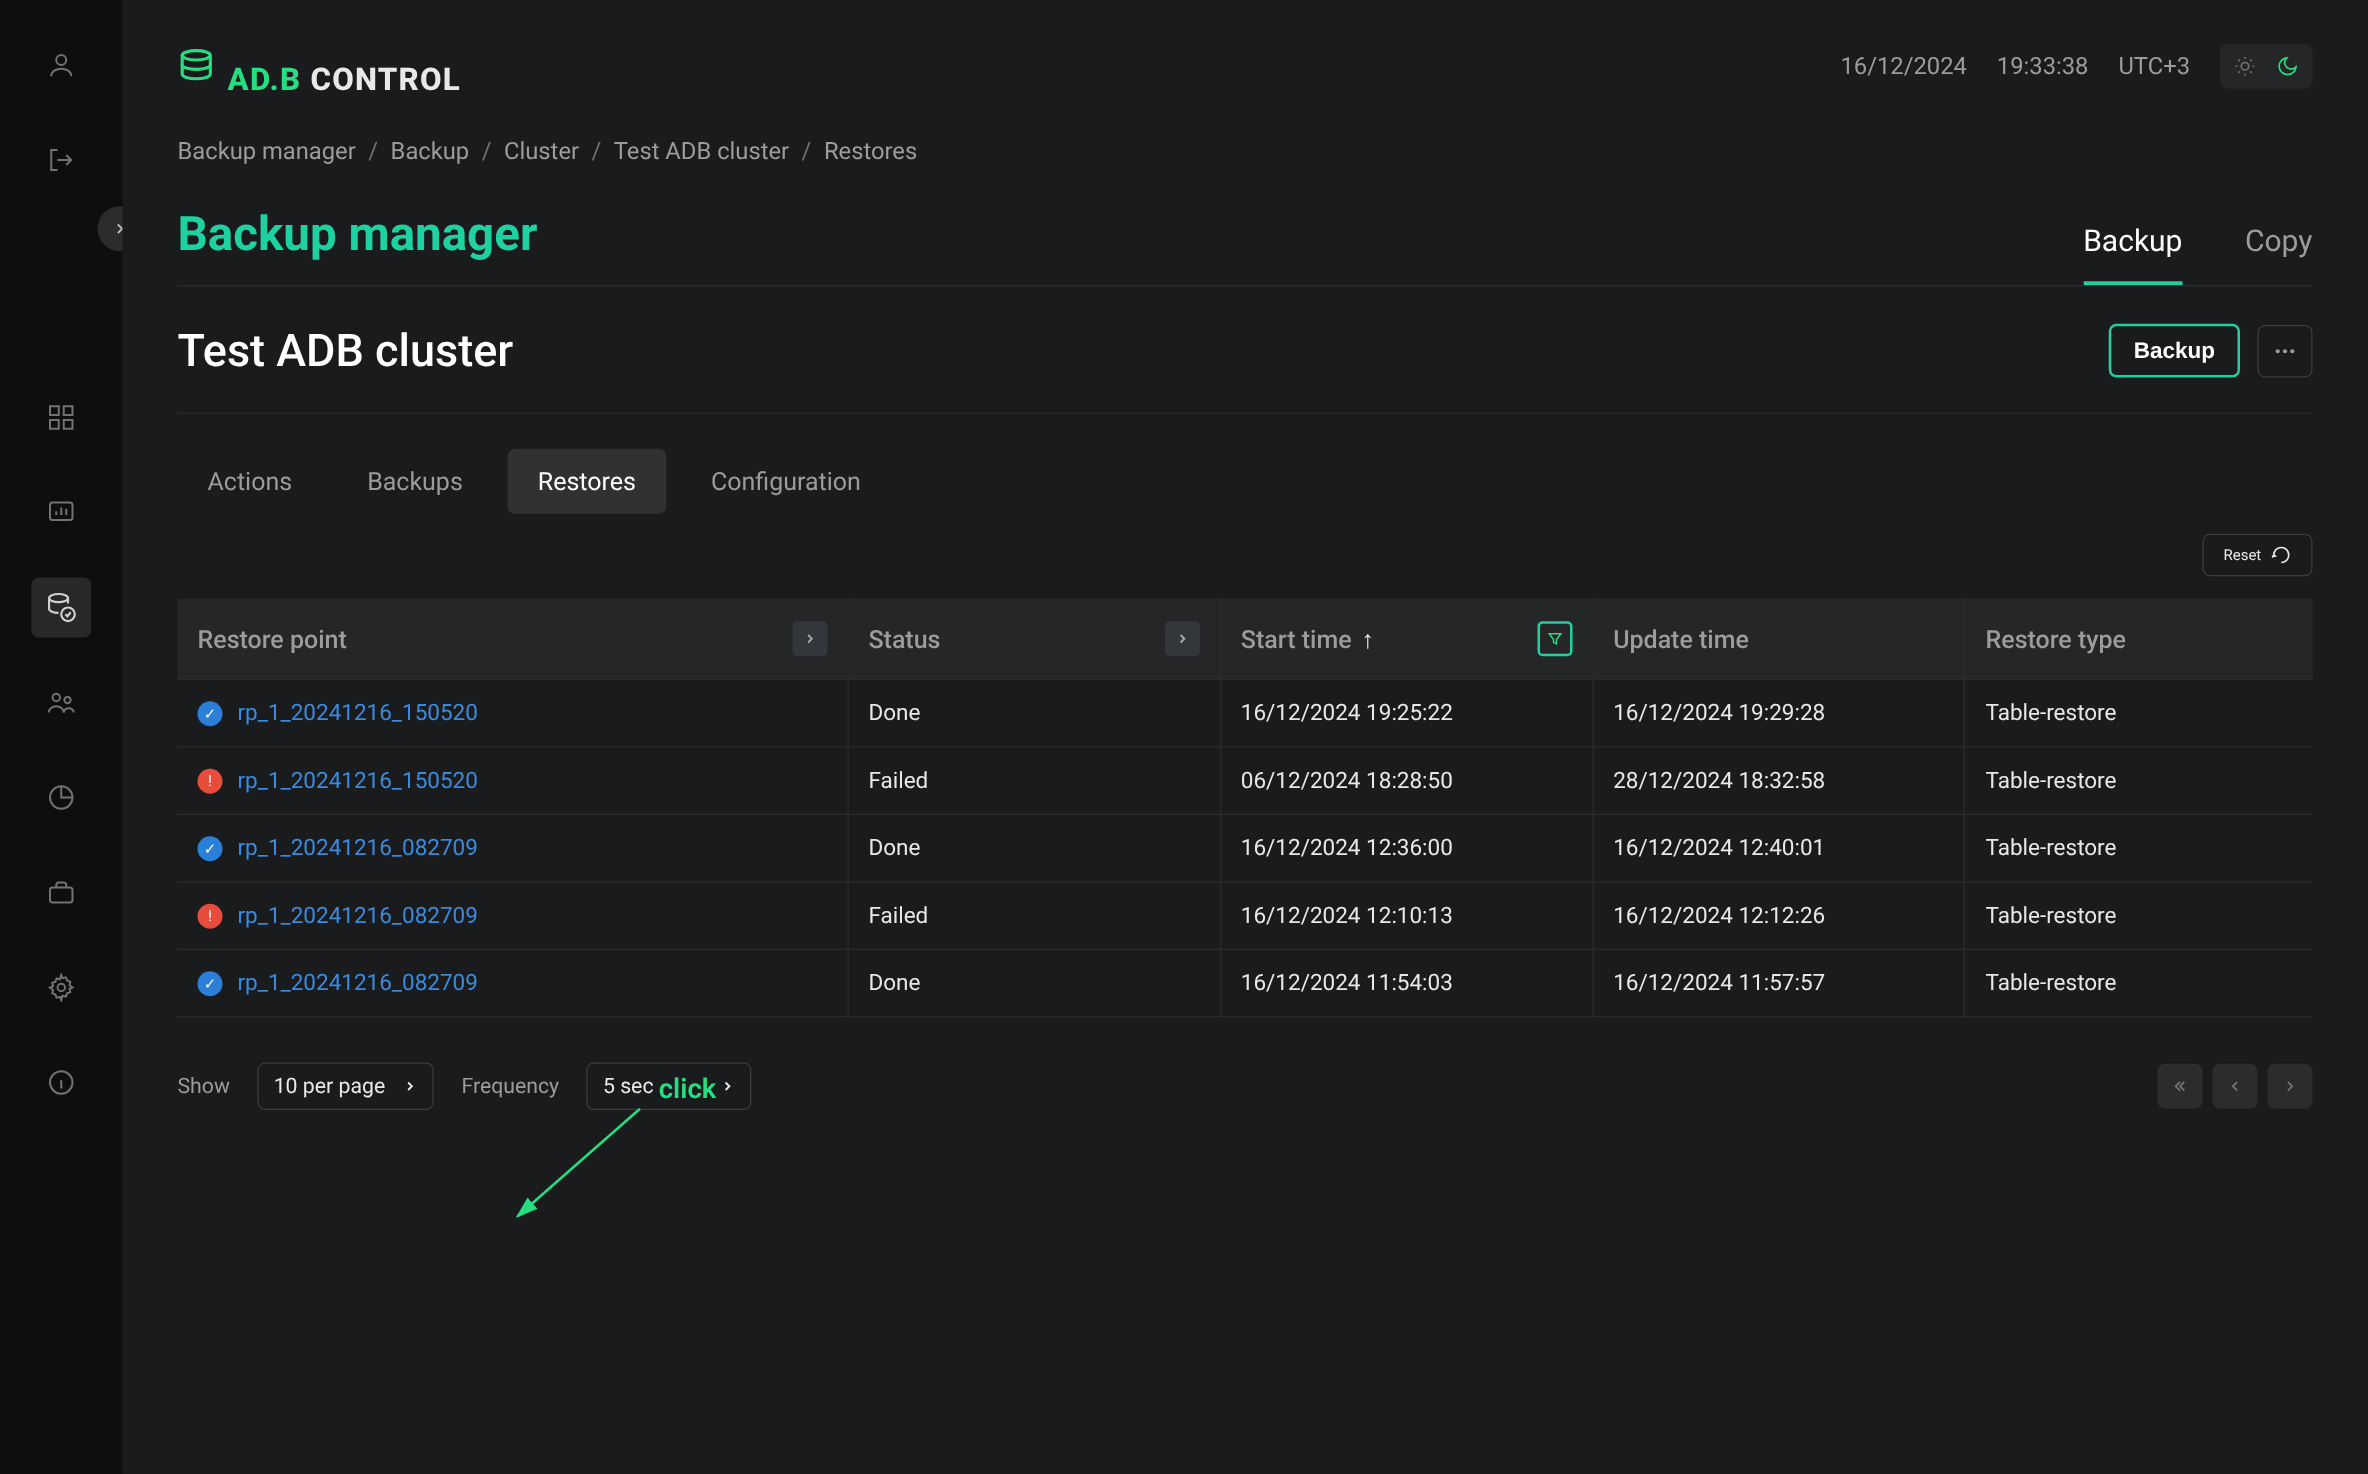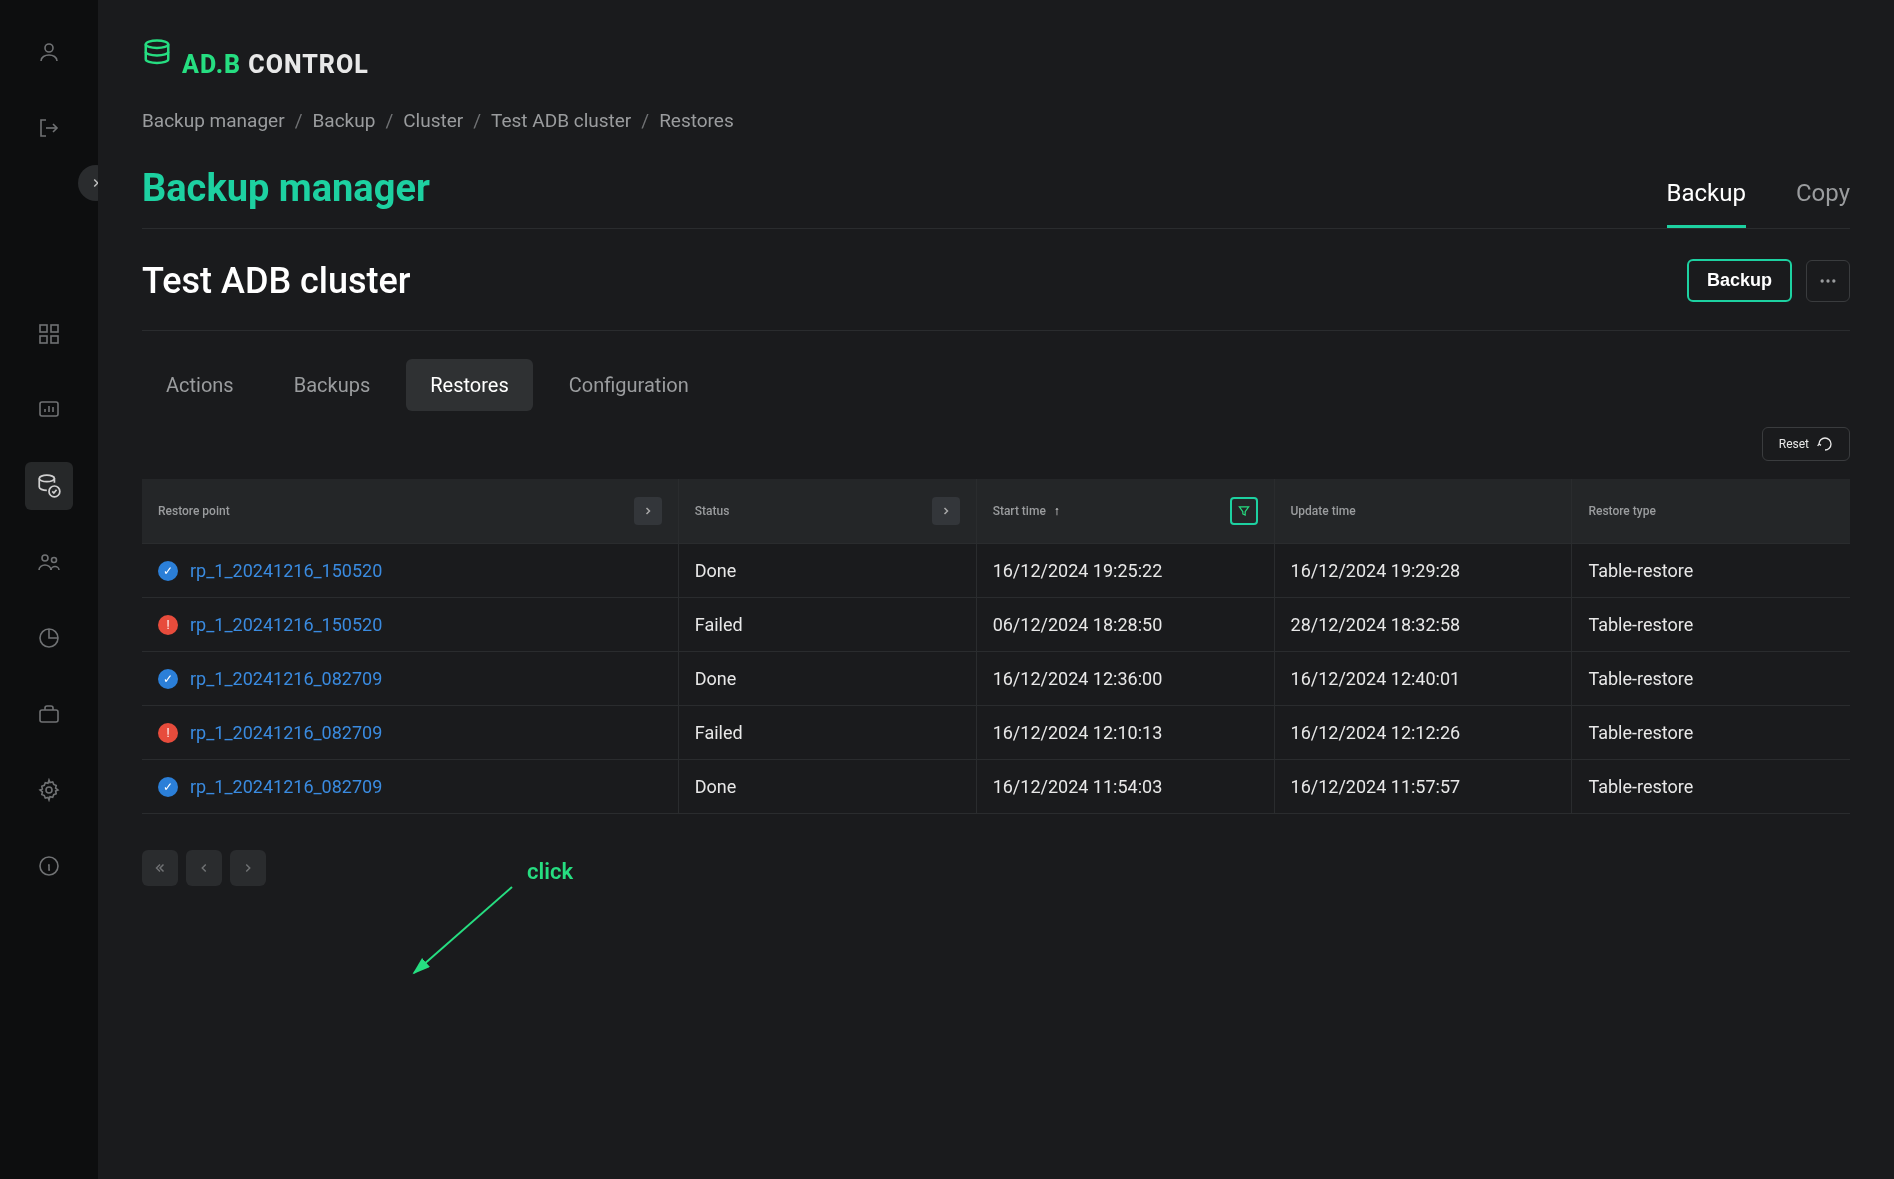--- a/index.html
+++ b/index.html
@@ -111,21 +111,21 @@
   
   .annot-label{position:absolute;left:385px;top:432px;color:var(--green-bright);font-size:22px;font-weight:600;}
   .annot-arrow{position:absolute;left:260px;top:448px;pointer-events:none;}
   
   table.data{width:100%;border-collapse:collapse;}
   table.data thead th{
     background:var(--header-bg);
     text-align:left;
     font-weight:500;
     color:var(--text-dim);
-    font-size:12px;
+    font-size:20px;
     padding:18px 16px;
     border-right:1px solid var(--row-border);
   }
   table.data thead th:last-child{border-right:none;}
   .th-inner{display:flex;justify-content:space-between;align-items:center;}
   .th-btn{width:28px;height:28px;border-radius:4px;background:#33363a;display:flex;align-items:center;justify-content:center;color:#a8a8a8;cursor:pointer;}
   .th-btn.filter-active{border:2px solid var(--green);background:transparent;}
   .sort-arrow{margin-left:8px;color:var(--text);}
   table.data tbody td{
     padding:16px 16px;
@@ -233,20 +233,38 @@
 <div class="main">
 
   <div class="topbar">
     <div class="logo">
       <svg class="logo-svg" width="30" height="30" viewBox="0 0 24 24" fill="none" stroke="currentColor" stroke-width="2">
           <ellipse cx="12" cy="5" rx="9" ry="3"></ellipse>
           <path d="M3 5v6c0 1.7 4 3 9 3s9-1.3 9-3V5"></path>
           <path d="M3 11v6c0 1.7 4 3 9 3s9-1.3 9-3v-6"></path>
         </svg>
       <span class="logo-text"><span style="color:var(--green-bright);font-weight:800">AD.B</span> <b>CONTROL</b></span>
+    </div>
+    <div class="topright">
+      <span>16/12/2024</span>
+      <span>19:33:38</span>
+      <span>UTC+3</span>
+      <div class="theme-toggle">
+        <div class="theme-btn">
+          <svg width="18" height="18" viewBox="0 0 24 24" fill="none" stroke="#707274" stroke-width="1.8">
+              <circle cx="12" cy="12" r="4"></circle>
+              <path d="M12 2v2M12 20v2M4 12H2M22 12h-2M5 5l1.5 1.5M17.5 17.5L19 19M5 19l1.5-1.5M17.5 6.5L19 5"></path>
+            </svg>
+        </div>
+        <div class="theme-btn active">
+          <svg width="18" height="18" viewBox="0 0 24 24" fill="none" stroke="currentColor" stroke-width="1.8">
+              <path d="M21 13a9 9 0 11-10-10 7 7 0 0010 10z"></path>
+            </svg>
+        </div>
+      </div>
     </div>
   </div>
 
   <div class="breadcrumb">
     <span>Backup manager</span>
       <span class="sep">/</span>
     <span>Backup</span>
       <span class="sep">/</span>
     <span>Cluster</span>
       <span class="sep">/</span>
@@ -406,20 +424,36 @@
           </td>
           <td>Done</td>
           <td>16/12/2024 11:54:03</td>
           <td>16/12/2024 11:57:57</td>
           <td>Table-restore</td>
         </tr>
       </tbody>
   </table>
 
   <div class="pager">
+    <div class="pager-left">
+      <span class="pager-label">Show</span>
+      <div class="select">
+        <span>10 per page</span>
+        <svg width="12" height="12" viewBox="0 0 24 24" fill="none" stroke="currentColor" stroke-width="3">
+            <path d="M9 6l6 6-6 6"></path>
+          </svg>
+      </div>
+      <span class="pager-label">Frequency</span>
+      <div class="select">
+        <span>5 sec</span>
+        <svg width="12" height="12" viewBox="0 0 24 24" fill="none" stroke="currentColor" stroke-width="3">
+            <path d="M9 6l6 6-6 6"></path>
+          </svg>
+      </div>
+    </div>
     <div class="pager-right">
       <div class="pgbtn">
           <svg width="14" height="14" viewBox="0 0 24 24" fill="none" stroke="currentColor" stroke-width="2.5">
             <path d="M18 6l-6 6 6 6M12 6l-6 6 6 6"></path>
           </svg>
         </div>
       <div class="pgbtn">
           <svg width="14" height="14" viewBox="0 0 24 24" fill="none" stroke="currentColor" stroke-width="2.5">
             <path d="M15 6l-6 6 6 6"></path>
           </svg>

